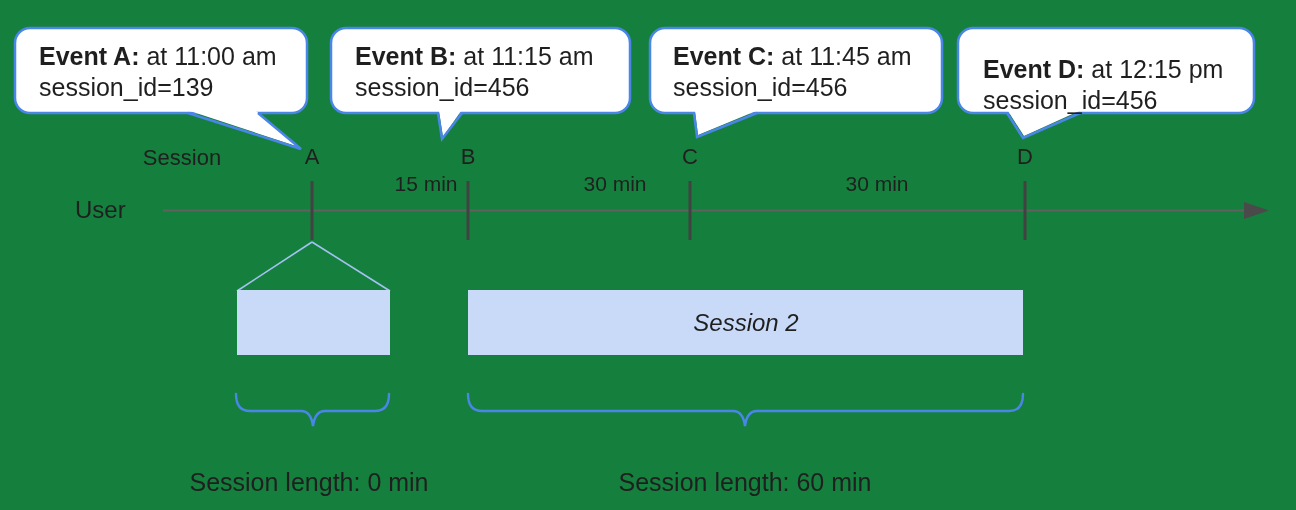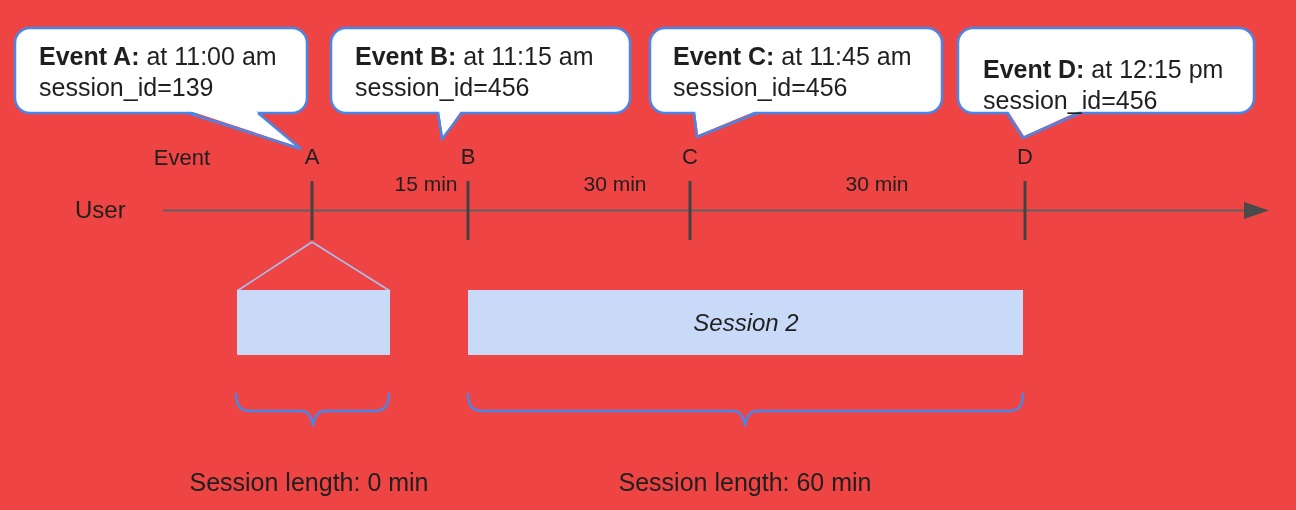--- a/index.html
+++ b/index.html
@@ -1,17 +1,17 @@
 <!DOCTYPE html>
 <html><head>
 <meta charset="utf-8">
 <style>
   html,body{margin:0;padding:0;background:#fff;}
   .stage{
-    position:relative;width:1296px;height:510px;background:#ef4444;
+    position:relative;width:1296px;height:510px;background:#15803d;
     font-family:"Liberation Sans", sans-serif;color:#1f1f1f;overflow:hidden;
   }
   .stage svg{position:absolute;left:0;top:0;}
   .abs{position:absolute;}
   .center{transform:translateX(-50%);text-align:center;white-space:nowrap;}
   .callout-text{font-size:25px;line-height:31px;white-space:nowrap;}
   .callout-text .bold{font-weight:bold;}
   .events-label{font-size:22px;}
   .user-label{font-size:24px;}
   .tick-letter{font-size:22px;}
@@ -79,21 +79,21 @@
   </div>
   <div class="abs callout-text" style="left:673px;top:41px;">
     <div><span class="bold">Event C:</span><span> at 11:45 am</span></div>
     <div>session_id=456</div>
   </div>
   <div class="abs callout-text" style="left:983px;top:54px;">
     <div><span class="bold">Event D:</span><span> at 12:15 pm</span></div>
     <div>session_id=456</div>
   </div>
 
-  <div class="abs events-label center" style="left:182px;top:145px;">Event</div>
+  <div class="abs events-label center" style="left:182px;top:145px;">Session</div>
   <div class="abs user-label" style="left:75px;top:196px;">User</div>
 
   <div class="abs tick-letter center" style="left:312px;top:144px;">A</div>
   <div class="abs tick-letter center" style="left:468px;top:144px;">B</div>
   <div class="abs tick-letter center" style="left:690px;top:144px;">C</div>
   <div class="abs tick-letter center" style="left:1025px;top:144px;">D</div>
 
   <div class="abs interval-label center" style="left:390px;top:172px;">15 min</div>
   <div class="abs interval-label center" style="left:579px;top:172px;">30 min</div>
   <div class="abs interval-label center" style="left:841px;top:172px;">30 min</div>

